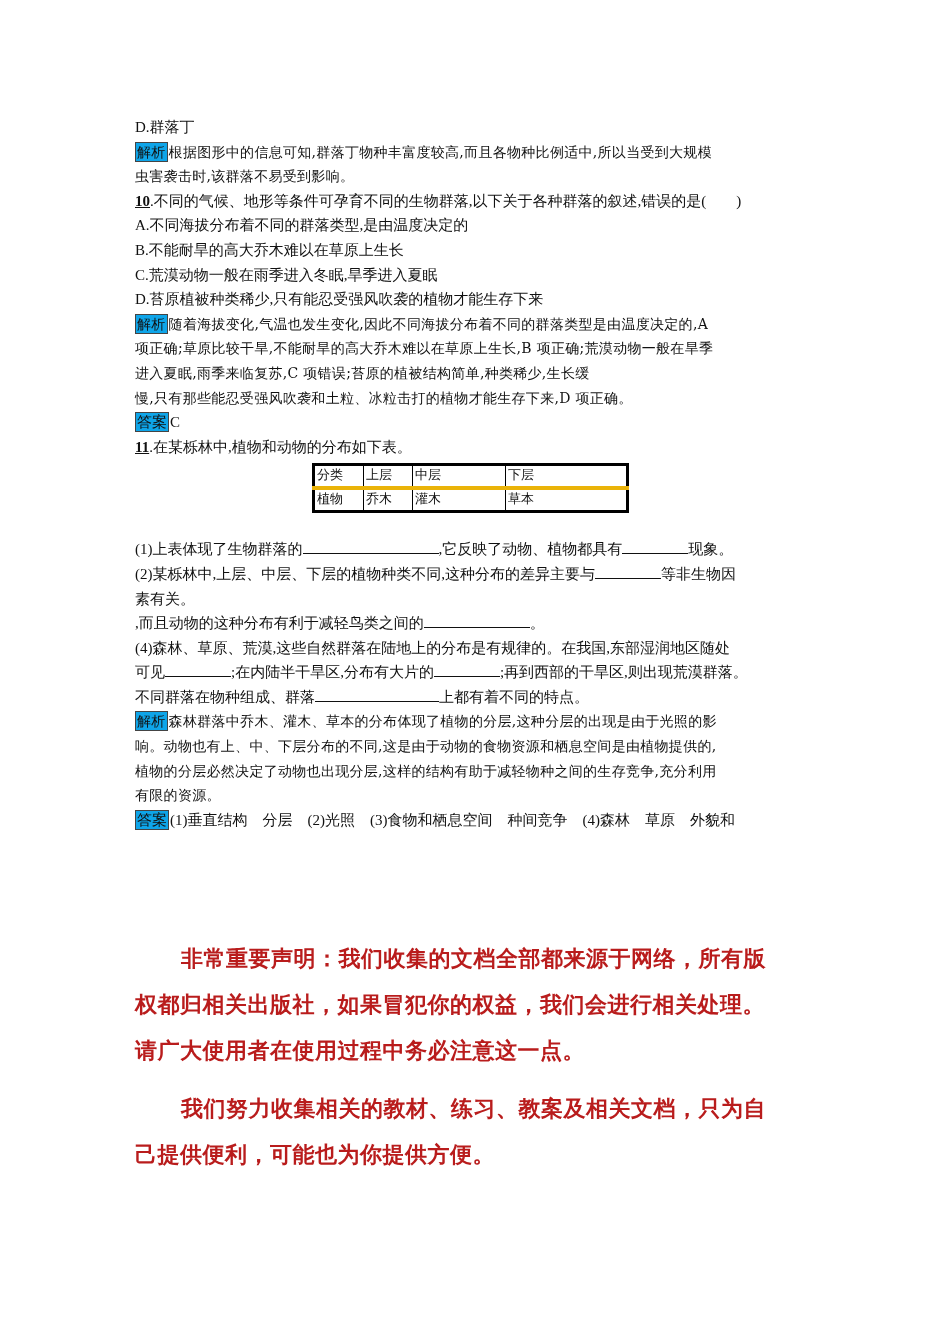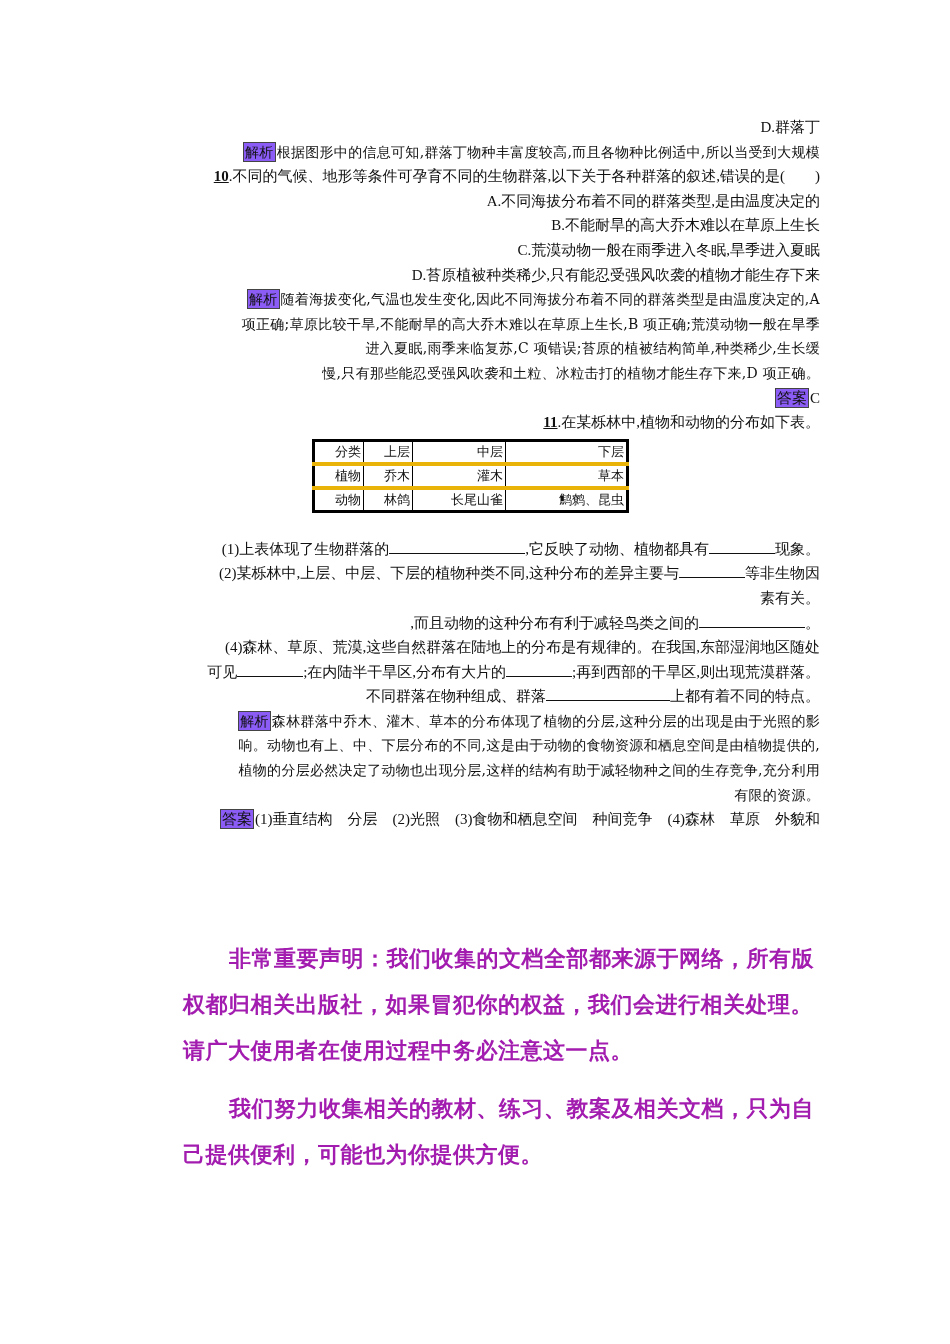--- a/index.html
+++ b/index.html
@@ -1,40 +1,41 @@
 <!DOCTYPE html>
 <html><head>
 <meta charset="utf-8">
 <style>
   html, body { margin: 0; padding: 0; background: #ffffff; }
   body { width: 950px; height: 1344px; position: relative; overflow: hidden;
          font-family: "Liberation Serif", "DejaVu Serif", serif; color: #111; }
-  .page { position: absolute; left: 135px; top: 115px; width: 685px; font-size: 15px; line-height: 24.6px; text-align: right; }
+  .page { position: absolute; left: 135px; top: 115px; width: 685px; font-size: 15px; line-height: 24.6px; }
   .line { white-space: nowrap; }
-  .badge { display: inline-block; background: #8b5cf6; border: 1px solid #444; padding: 0 1px; line-height: 18px; margin-right: 1px; }
+  .badge { display: inline-block; background: #0ea5e9; border: 1px solid #444; padding: 0 1px; line-height: 18px; margin-right: 1px; }
   .qnum { font-weight: bold; text-decoration: underline; }
   .blank { display: inline-block; border-bottom: 1px solid #111; height: 14px; vertical-align: baseline; }
   .expl { font-family: "DejaVu Serif", serif; font-size: 14px; letter-spacing: 0.3px; }
   table.dist { border-collapse: collapse; margin-left: 177px; margin-top: 4px; margin-bottom: 24px;
-               border: 3px solid #000; font-family: Liberation Serif, serif; font-size: 13px; }
+               border: 3px solid #000; font-family: Liberation Mono, monospace; font-size: 13px; }
   table.dist td { border: 1px solid #000; padding: 0 2px; height: 20px; line-height: 20px; }
   table.dist tr + tr td { border-top: 4px solid #eab308; }
   .notice { position: absolute; left: 135px; width: 690px; font-family: "DejaVu Sans", sans-serif;
-            font-weight: bold; font-size: 22px; color: #a21caf; line-height: 46px; letter-spacing: 0.5px; margin-left: 48px; }
+            font-weight: bold; font-size: 22px; color: #b91c1c; line-height: 46px; letter-spacing: 0.5px; }
   .notice .indent { padding-left: 46px; }
 </style>
 </head>
 <body>
 
 <div class="page">
 
   <div class="line">D.群落丁</div>
   <div class="line expl">
     <span class="badge">解析</span><span>根据图形中的信息可知,群落丁物种丰富度较高,而且各物种比例适中,所以当受到大规模</span>
   </div>
+  <div class="line expl">虫害袭击时,该群落不易受到影响。</div>
 
   <div class="line">
     <span class="qnum">10</span><span>.不同的气候、地形等条件可孕育不同的生物群落,以下关于各种群落的叙述,错误的是(　　)</span>
   </div>
   <div class="line">A.不同海拔分布着不同的群落类型,是由温度决定的</div>
   <div class="line">B.不能耐旱的高大乔木难以在草原上生长</div>
   <div class="line">C.荒漠动物一般在雨季进入冬眠,旱季进入夏眠</div>
   <div class="line">D.苔原植被种类稀少,只有能忍受强风吹袭的植物才能生存下来</div>
   <div class="line expl">
     <span class="badge">解析</span><span>随着海拔变化,气温也发生变化,因此不同海拔分布着不同的群落类型是由温度决定的,A</span>
@@ -55,26 +56,20 @@
       <td style="width:44px">分类</td>
       <td style="width:44px">上层</td>
       <td style="width:88px">中层</td>
       <td style="width:116px">下层</td>
     </tr>
     <tr>
       <td>植物</td>
       <td>乔木</td>
       <td>灌木</td>
       <td>草本</td>
-    </tr>
-    <tr>
-      <td>动物</td>
-      <td>林鸽</td>
-      <td>长尾山雀</td>
-      <td>鹪鹩、昆虫</td>
     </tr>
   </tbody>
     </table>
 
   <div class="line">
     <span>(1)上表体现了生物群落的</span><span class="blank" style="width:136px"></span><span>,它反映了动物、植物都具有</span><span class="blank" style="width:66px"></span><span>现象。</span>
   </div>
   <div class="line">
     <span>(2)某栎林中,上层、中层、下层的植物种类不同,这种分布的差异主要与</span><span class="blank" style="width:66px"></span><span>等非生物因</span>
   </div>

